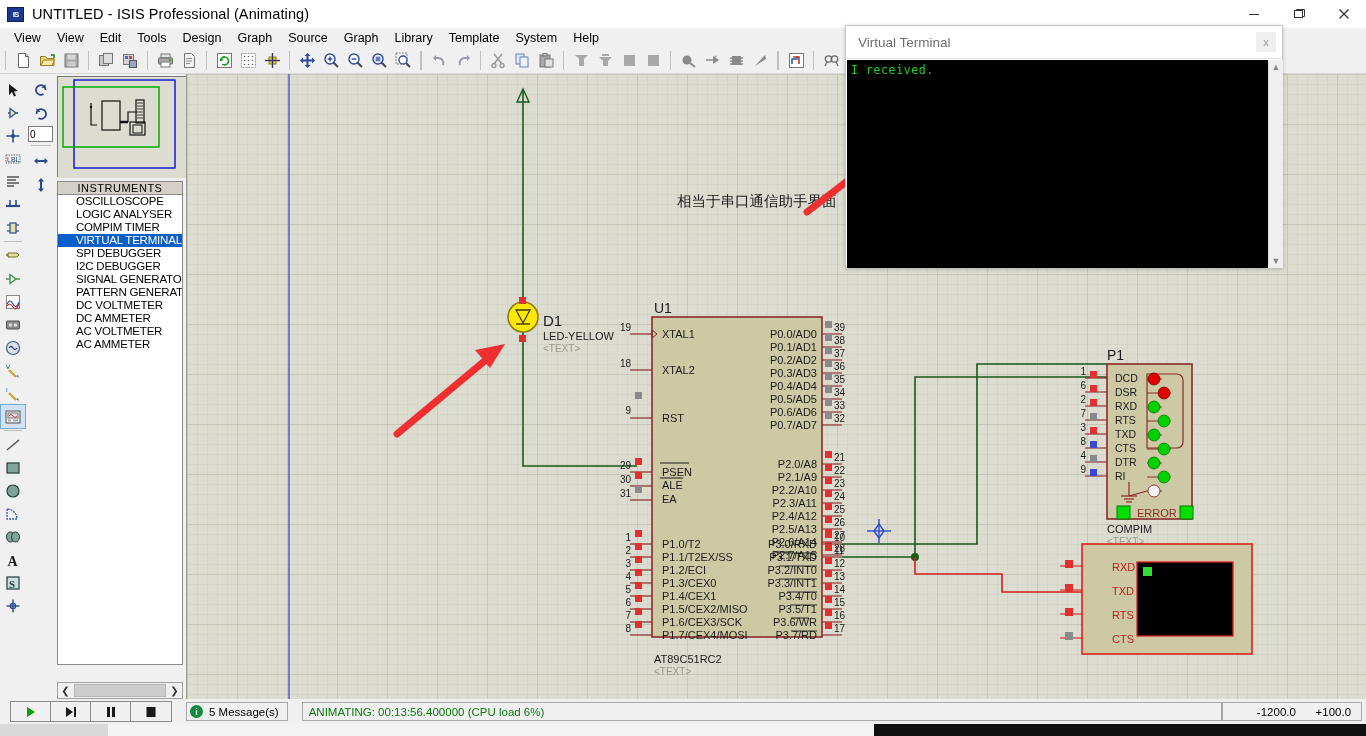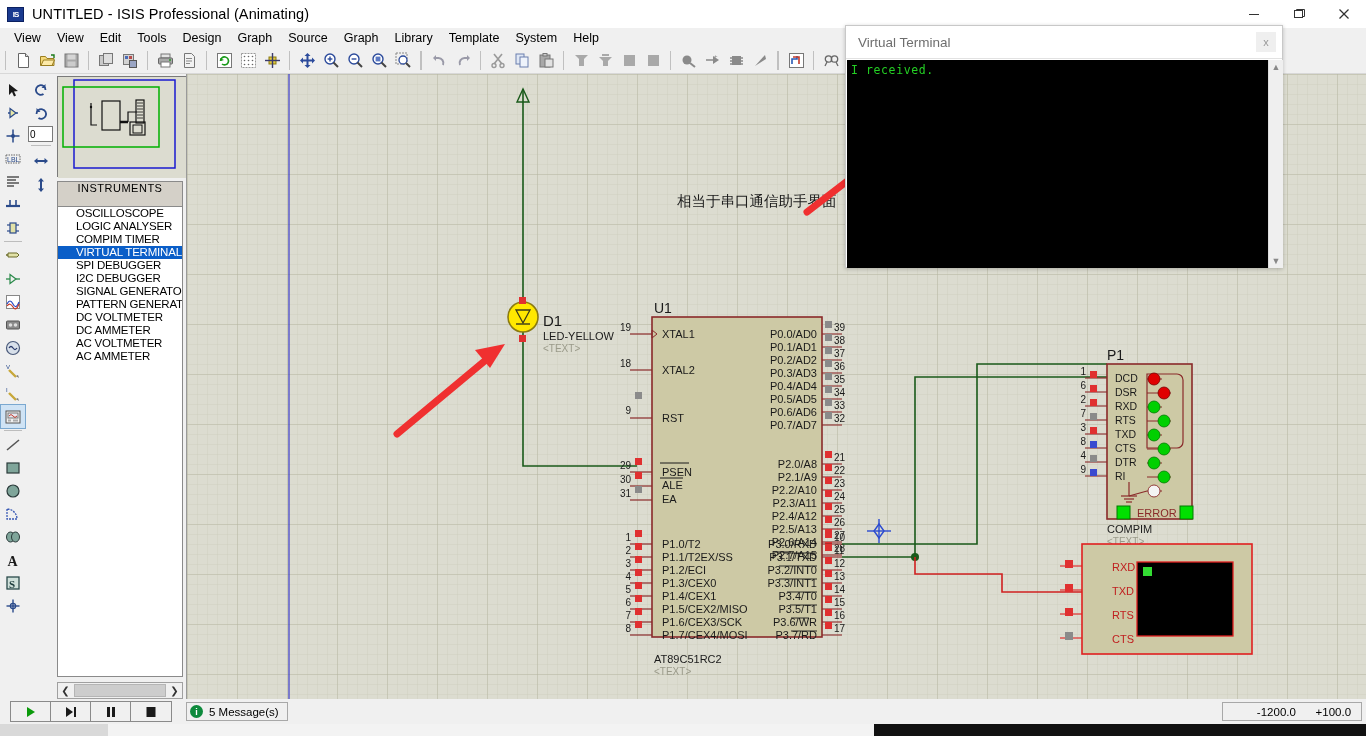--- a/index.html
+++ b/index.html
@@ -80,21 +80,21 @@
   
   .preview {
     position:absolute; left:57px; top:76px; width:131px; height:101px;
     background:#dcdcd0; border:1px solid #7a7a7a;
   }
   .preview svg { position:absolute; left:0; top:0; }
 
   
   .instr-wrap { position:absolute; left:57px; top:181px; width:126px; height:500px; }
   .instr-header {
-    height:26px; background:#d4d0c8; border:1px solid #8a8a8a;
+    height:14px; background:#d4d0c8; border:1px solid #8a8a8a;
     font-size:11px; text-align:center; line-height:12px; color:#000;
     font-family:"Liberation Sans",sans-serif; letter-spacing:.5px;
   }
   .instr-list {
     background:#fff; border:1px solid #8a8a8a; border-top:none;
     height:470px; overflow:hidden;
   }
   .instr-item {
     font-size:11.5px; line-height:13px; padding:0 18px; color:#000;
     white-space:nowrap; font-family:"Liberation Sans",sans-serif; cursor:default;
@@ -1122,20 +1122,23 @@
       <div class="anim-btn">
         <svg width="14" height="12" viewBox="0 0 14 12">
             <rect x="2.5" y="1" width="9" height="10" fill="#1a1a1a"></rect>
           </svg>
       </div>
     </div>
     <div class="msg-box">
       <div class="msg-icon">i</div>
       <div class="msg-text">5 Message(s)</div>
     </div>
+    <div class="status-box">
+      <div class="status-text">ANIMATING: 00:13:56.400000 (CPU load 6%)</div>
+    </div>
     <div class="coord-box">
       <span>-1200.0</span>
       <span>+100.0</span>
     </div>
   </div>
 
   <div class="taskbar">
     <div class="tb-seg1"></div>
     <div class="tb-seg2"></div>
     <div class="tb-seg3"></div>

